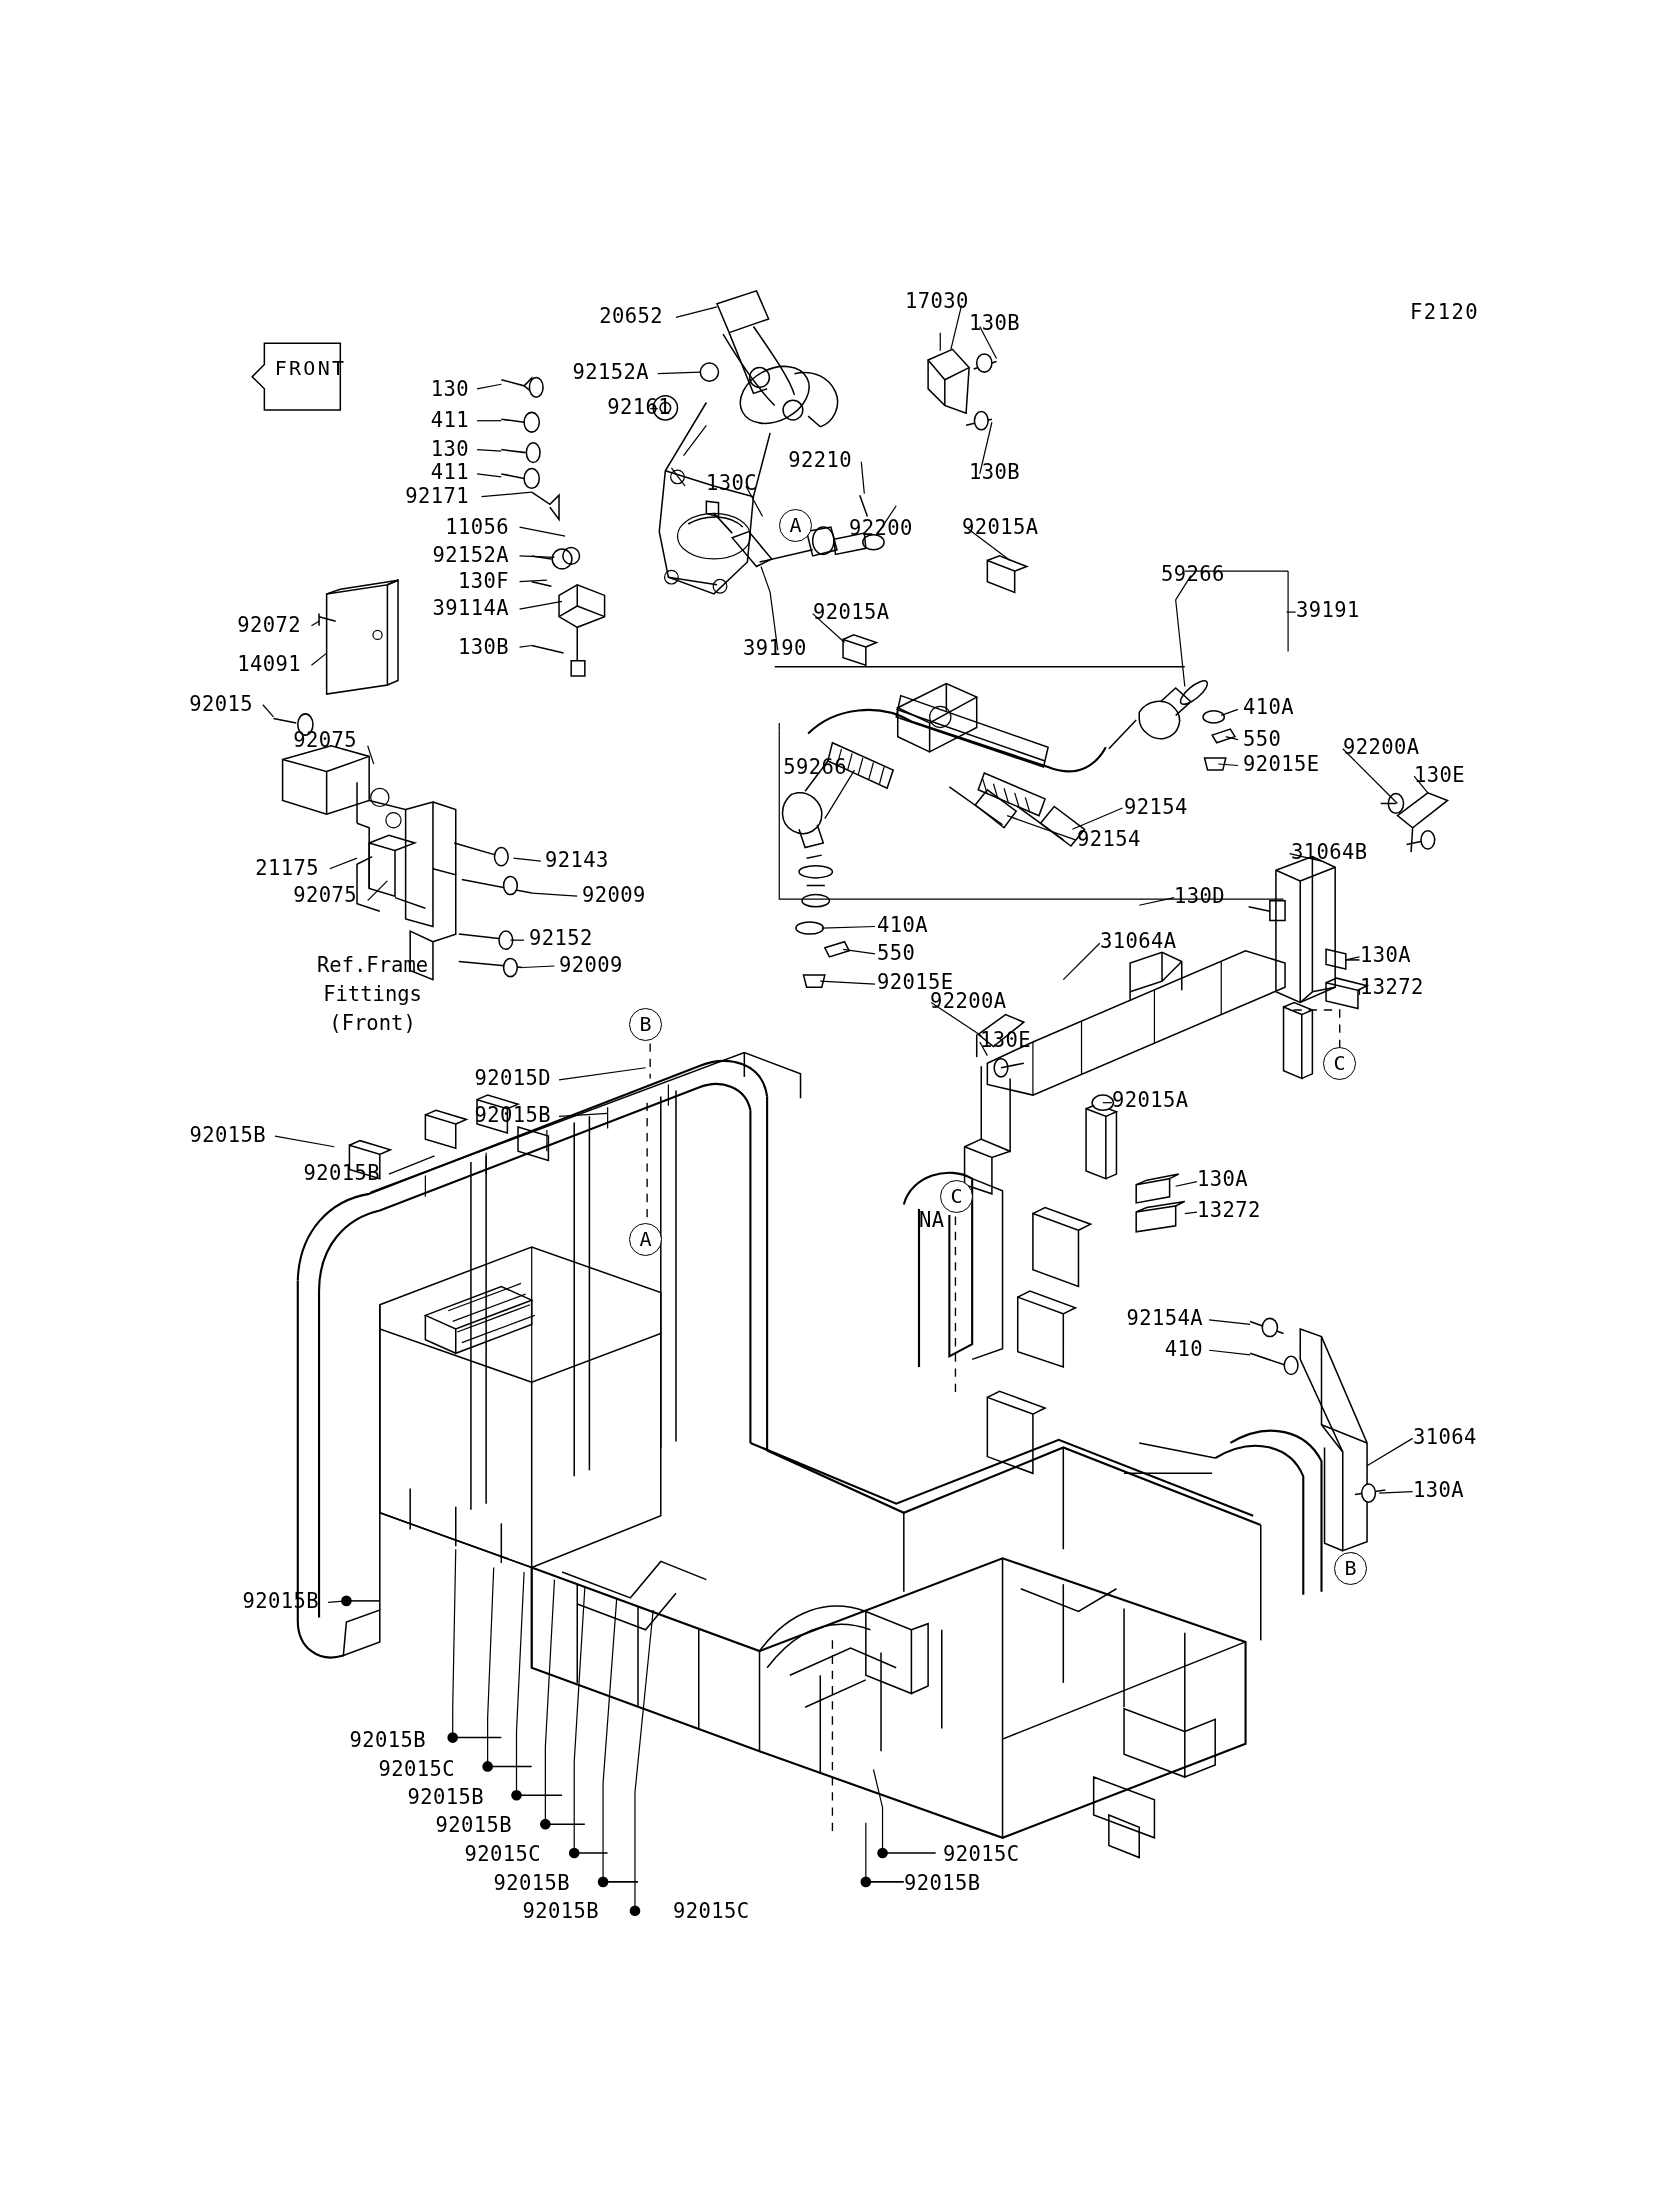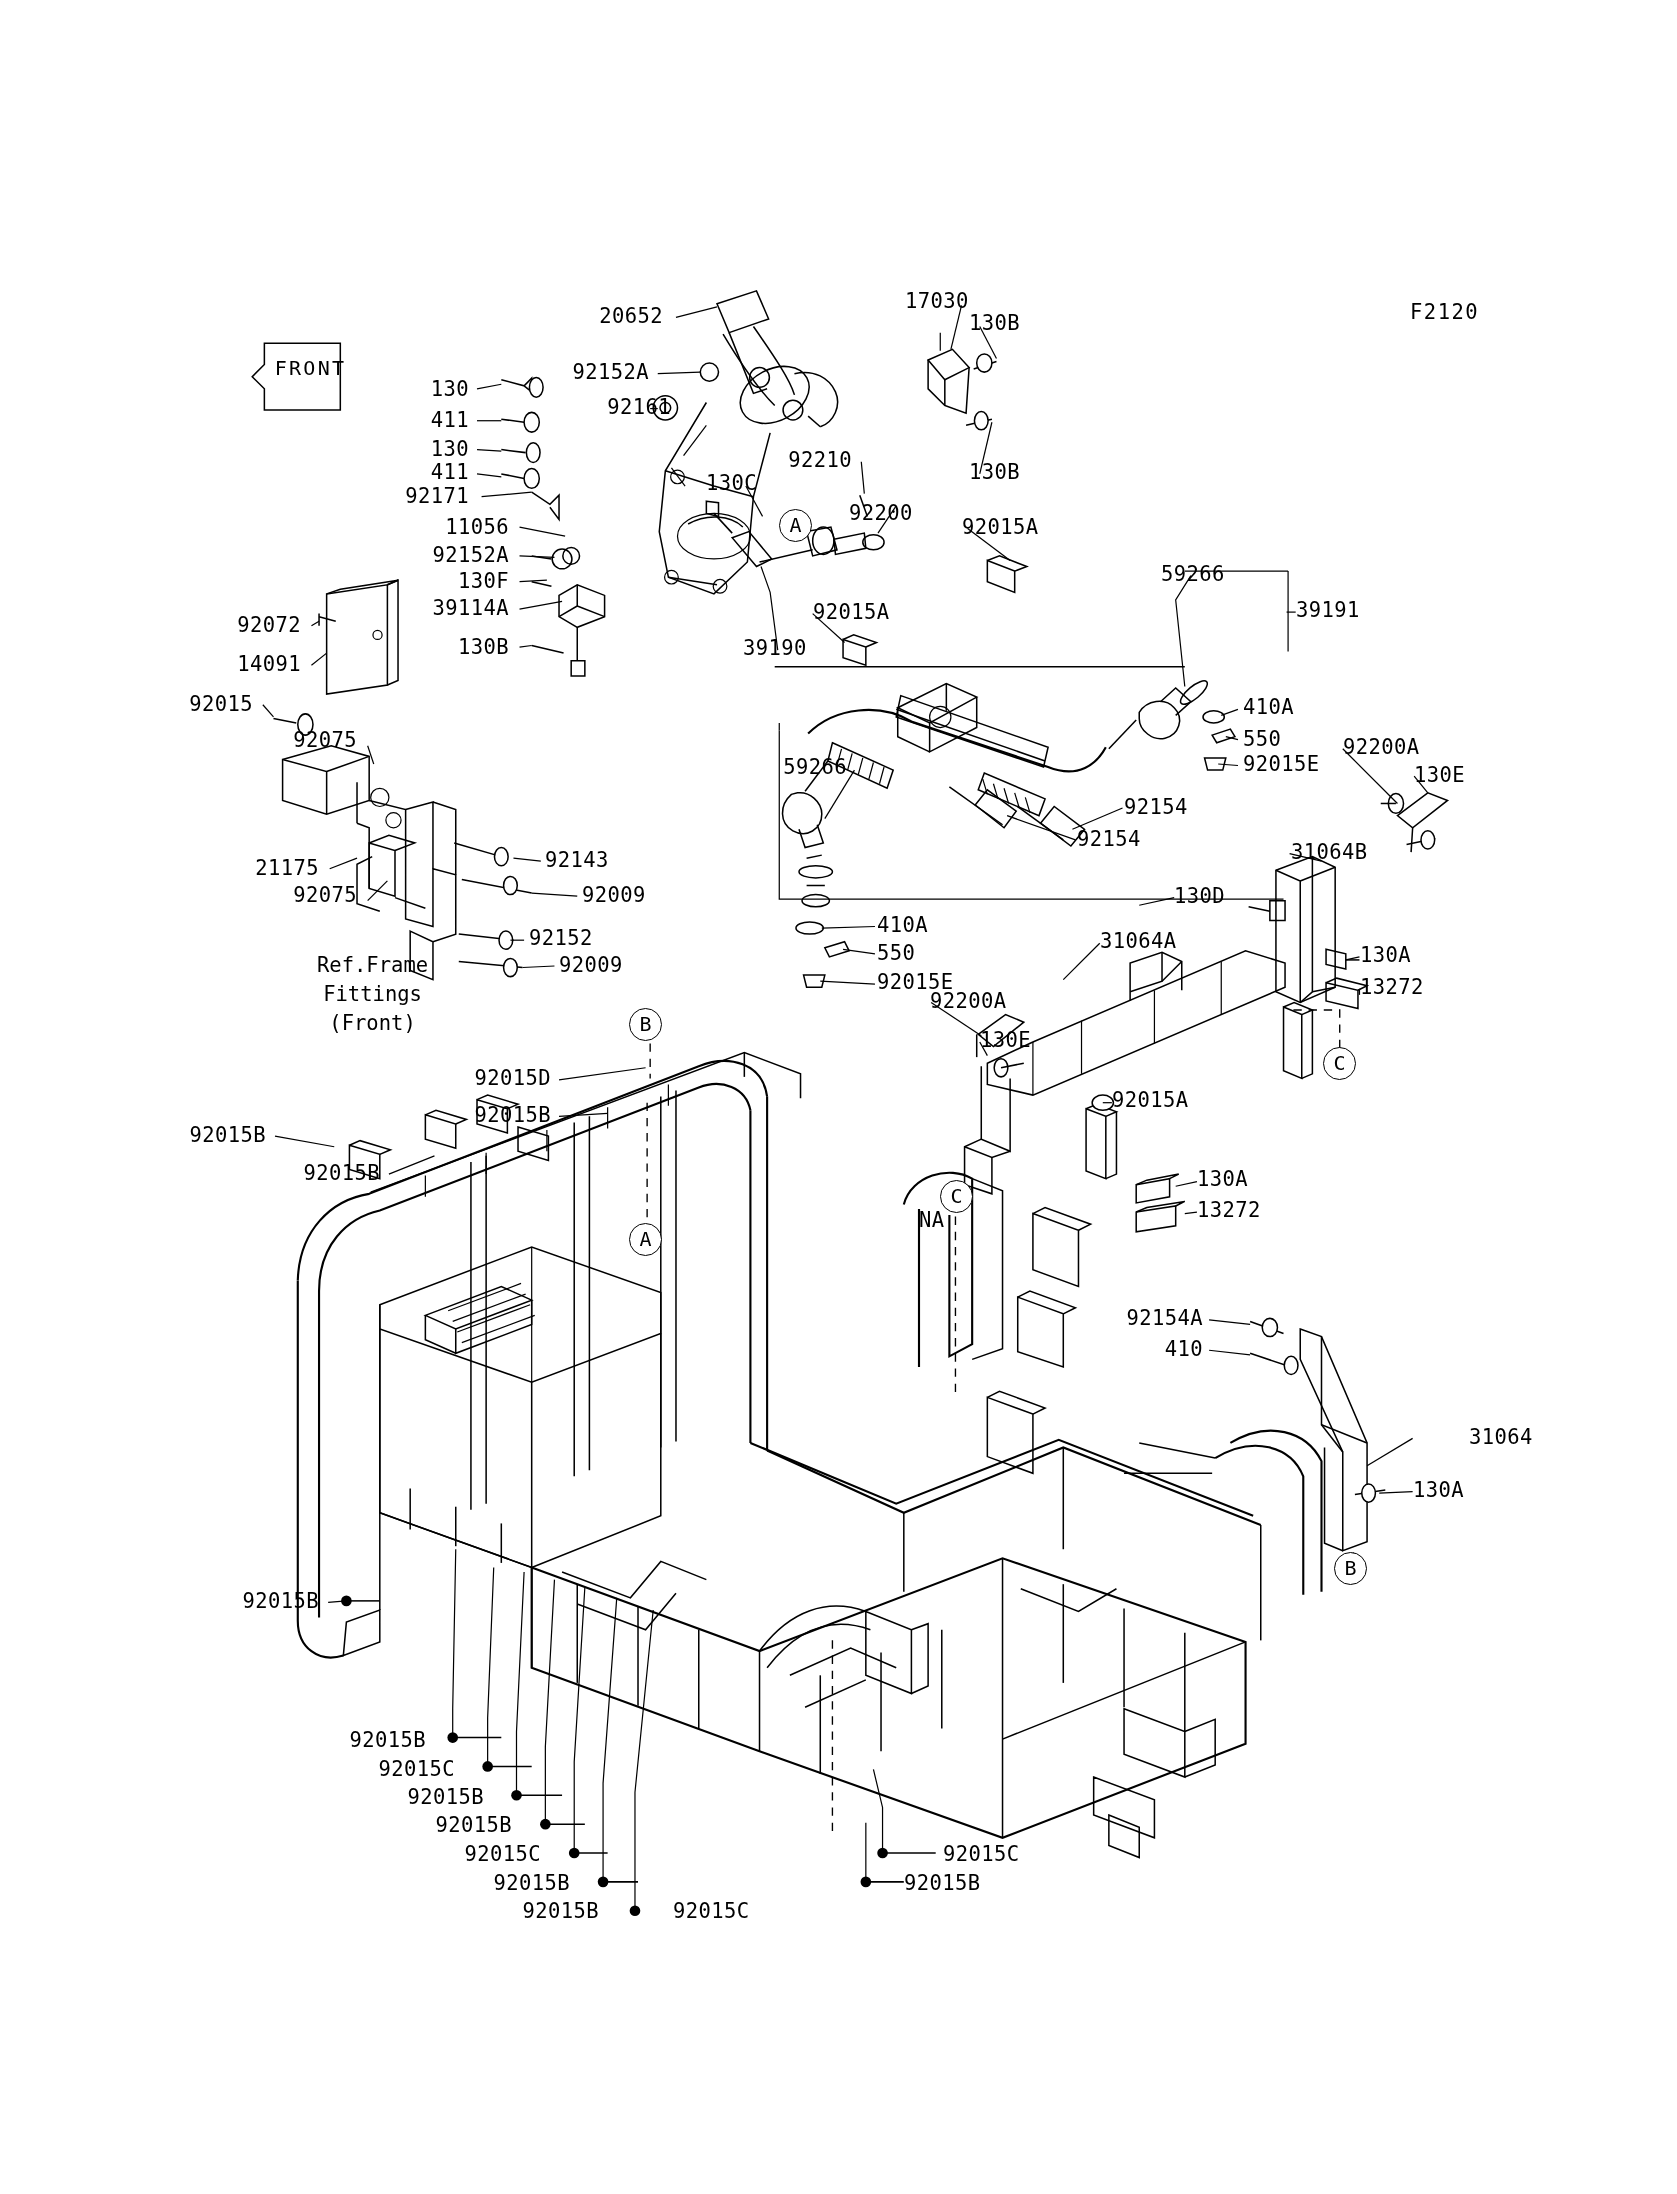--- a/index.html
+++ b/index.html
@@ -567,21 +567,21 @@
   <div class="lbl r" style="left:482px; top:361px; width:167px;">92152A</div>
   <div class="lbl r" style="left:347px; top:378px; width:122px;">130</div>
   <div class="lbl r" style="left:519px; top:396px; width:152px;">92161</div>
   <div class="lbl r" style="left:347px; top:409px; width:122px;">411</div>
   <div class="lbl r" style="left:347px; top:438px; width:122px;">130</div>
   <div class="lbl r" style="left:347px; top:461px; width:122px;">411</div>
   <div class="lbl" style="left:969px; top:461px;">130B</div>
   <div class="lbl r" style="left:700px; top:449px; width:152px;">92210</div>
   <div class="lbl" style="left:706px; top:472px;">130C</div>
   <div class="lbl r" style="left:332px; top:485px; width:137px;">92171</div>
-  <div class="lbl" style="left:849px; top:502px;text-align:center;">92200</div>
+  <div class="lbl" style="left:849px; top:517px;text-align:center;">92200</div>
   <div class="lbl r" style="left:372px; top:516px; width:137px;">11056</div>
   <div class="lbl" style="left:962px; top:516px;">92015A</div>
   <div class="lbl r" style="left:342px; top:544px; width:167px;">92152A</div>
   <div class="lbl r" style="left:372px; top:570px; width:137px;">130F</div>
   <div class="lbl" style="left:1161px; top:563px;">59266</div>
   <div class="lbl" style="left:1296px; top:599px;">39191</div>
   <div class="lbl r" style="left:342px; top:597px; width:167px;">39114A</div>
   <div class="lbl" style="left:813px; top:601px;">92015A</div>
   <div class="lbl r" style="left:210px; top:614px; width:91px;">92072</div>
   <div class="lbl r" style="left:387px; top:636px; width:122px;">130B</div>
@@ -616,21 +616,21 @@
   <div class="lbl" style="left:1112px; top:1089px;">92015A</div>
   <div class="lbl r" style="left:429px; top:1067px; width:122px;">92015D</div>
   <div class="lbl r" style="left:429px; top:1104px; width:122px;">92015B</div>
   <div class="lbl r" style="left:144px; top:1124px; width:122px;">92015B</div>
   <div class="lbl" style="left:1197px; top:1168px;">130A</div>
   <div class="lbl r" style="left:258px; top:1162px; width:122px;">92015B</div>
   <div class="lbl" style="left:1197px; top:1199px;">13272</div>
   <div class="lbl" style="left:893px; top:1209px;margin-left:26px;">NA</div>
   <div class="lbl r" style="left:1079px; top:1307px; width:124px;">92154A</div>
   <div class="lbl r" style="left:1094px; top:1338px; width:109px;">410</div>
-  <div class="lbl" style="left:1469px; top:1426px;">31064</div>
+  <div class="lbl" style="left:1413px; top:1426px;">31064</div>
   <div class="lbl" style="left:1413px; top:1479px;">130A</div>
   <div class="lbl r" style="left:197px; top:1590px; width:122px;">92015B</div>
   <div class="lbl r" style="left:304px; top:1729px; width:122px;">92015B</div>
   <div class="lbl r" style="left:333px; top:1758px; width:122px;">92015C</div>
   <div class="lbl r" style="left:362px; top:1786px; width:122px;">92015B</div>
   <div class="lbl r" style="left:390px; top:1814px; width:122px;">92015B</div>
   <div class="lbl r" style="left:419px; top:1843px; width:122px;">92015C</div>
   <div class="lbl r" style="left:448px; top:1872px; width:122px;">92015B</div>
   <div class="lbl" style="left:943px; top:1843px;">92015C</div>
   <div class="lbl r" style="left:477px; top:1900px; width:122px;">92015B</div>

